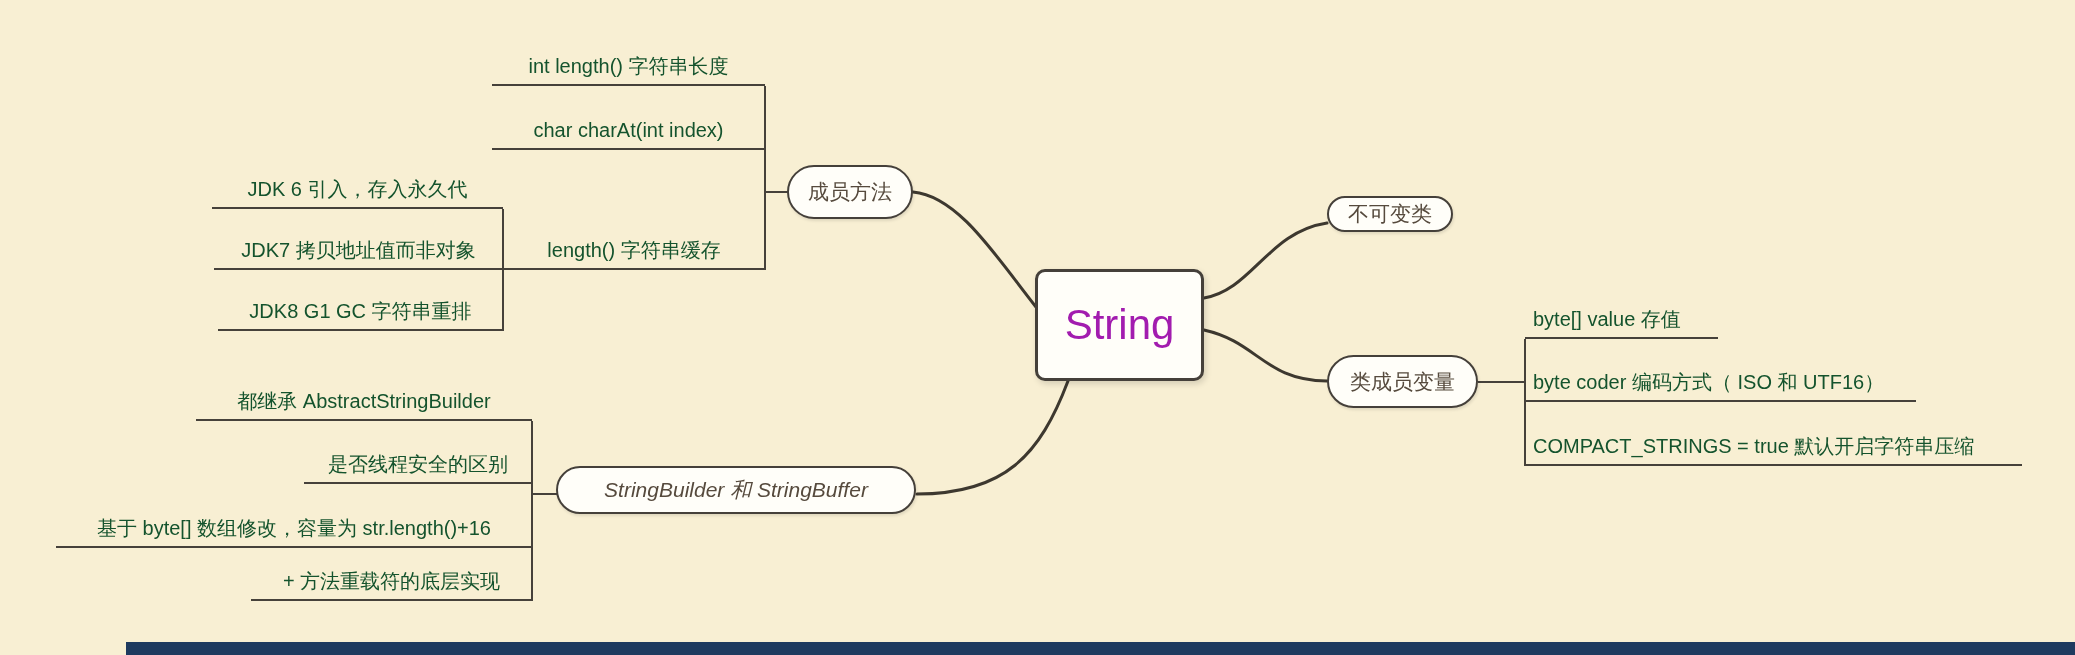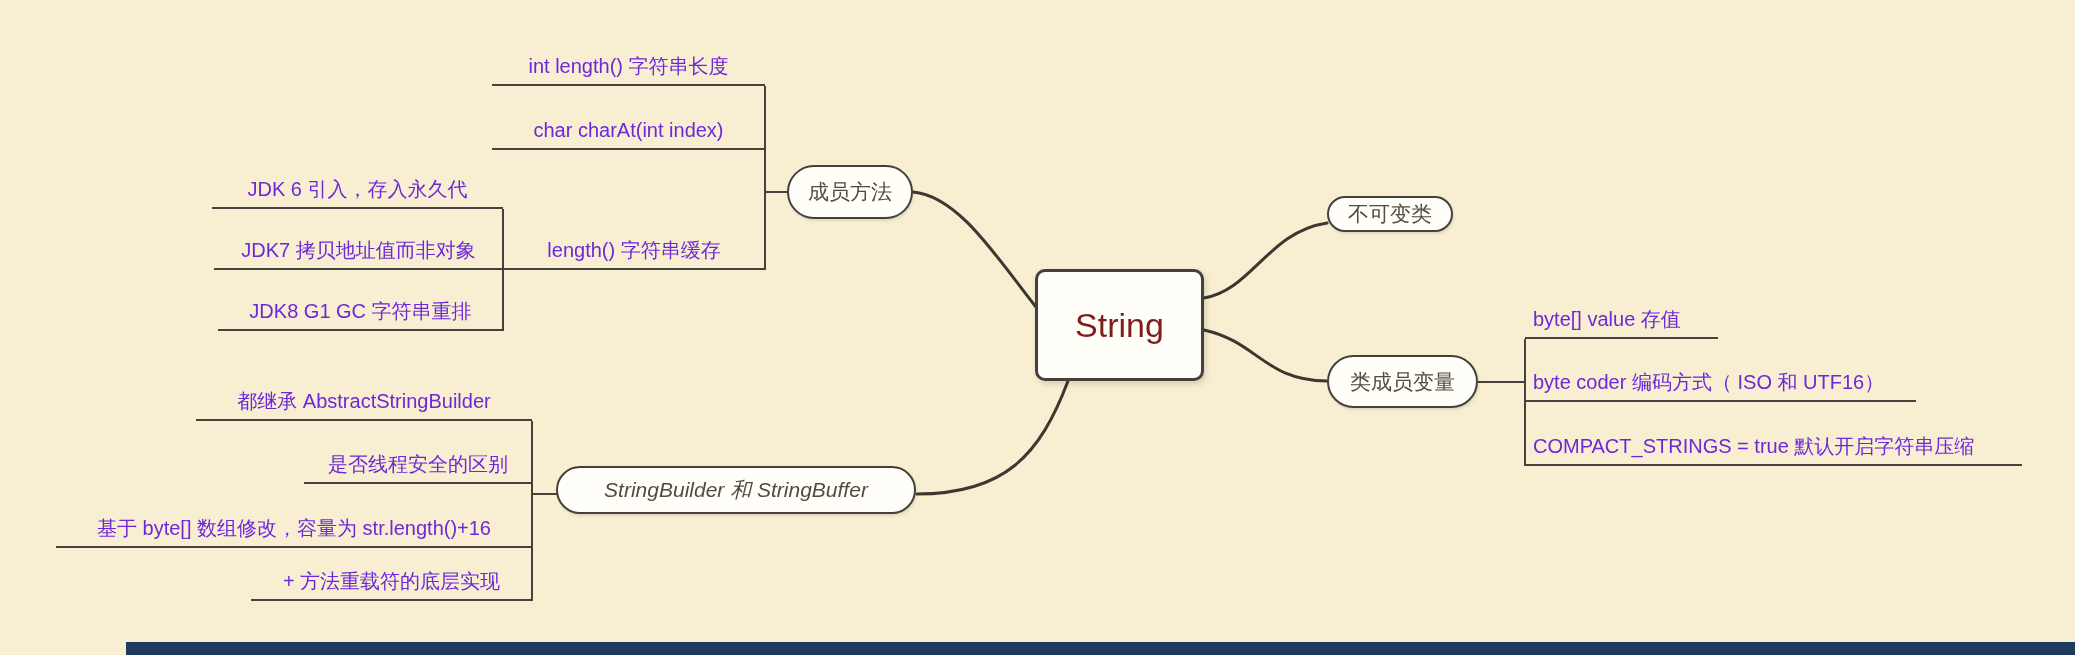--- a/index.html
+++ b/index.html
@@ -7,34 +7,34 @@
     width:2075px;height:655px;
     background:#f8efd3;
     font-family:"Liberation Sans", sans-serif;
     position:relative;overflow:hidden;
   }
   .canvas{position:absolute;inset:0;}
   svg.links{position:absolute;left:0;top:0;pointer-events:none;}
   .leaf{
     position:absolute;box-sizing:border-box;
     height:36px;line-height:32px;font-size:20px;
-    color:#6d28d9;border-bottom:2px solid #46413a;
+    color:#14532d;border-bottom:2px solid #46413a;
     text-align:center;white-space:nowrap;
   }
   .leaf.la{text-align:left;padding-left:8px;}
   .node{
     position:absolute;box-sizing:border-box;
     background:#fffef9;border:2px solid #45403a;border-radius:32px;
     display:flex;align-items:center;justify-content:center;
     font-size:21px;color:#564a3d;white-space:nowrap;
     box-shadow:1px 2px 3px rgba(0,0,0,0.10);
   }
   .root-node{
     border-radius:10px;border-width:3px;
-    font-size:34px;color:#7f1d1d;
+    font-size:42px;color:#a21caf;
     box-shadow:2px 3px 6px rgba(0,0,0,0.14);
   }
   .bottom-bar{
     position:absolute;left:126px;right:0;bottom:0;height:13px;
     background:#1e3a5f;
   }
 </style>
 </head>
 <body>
 

